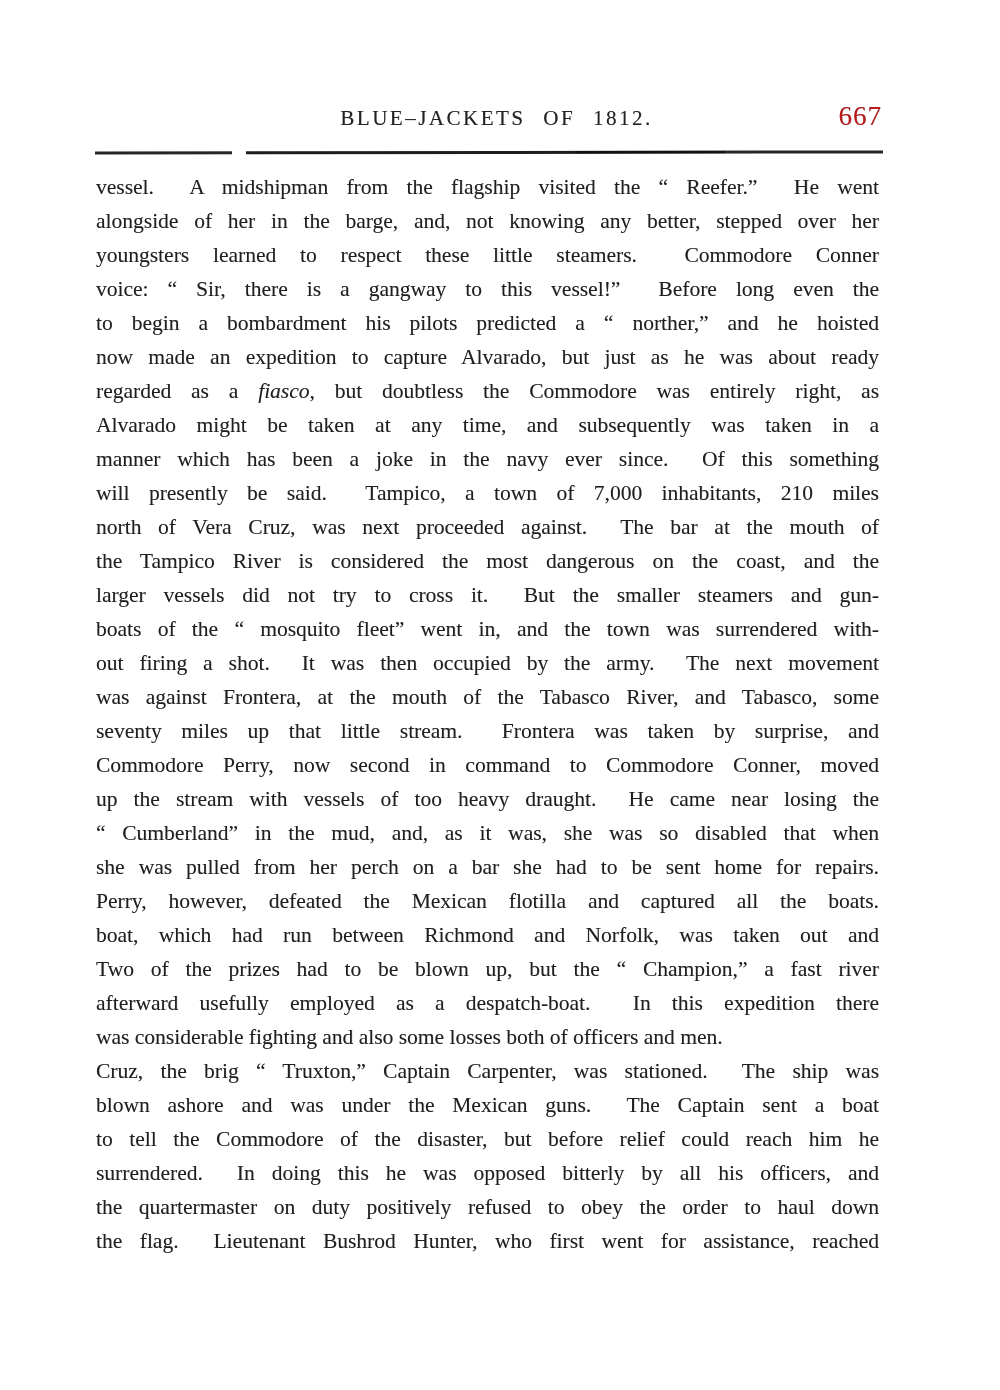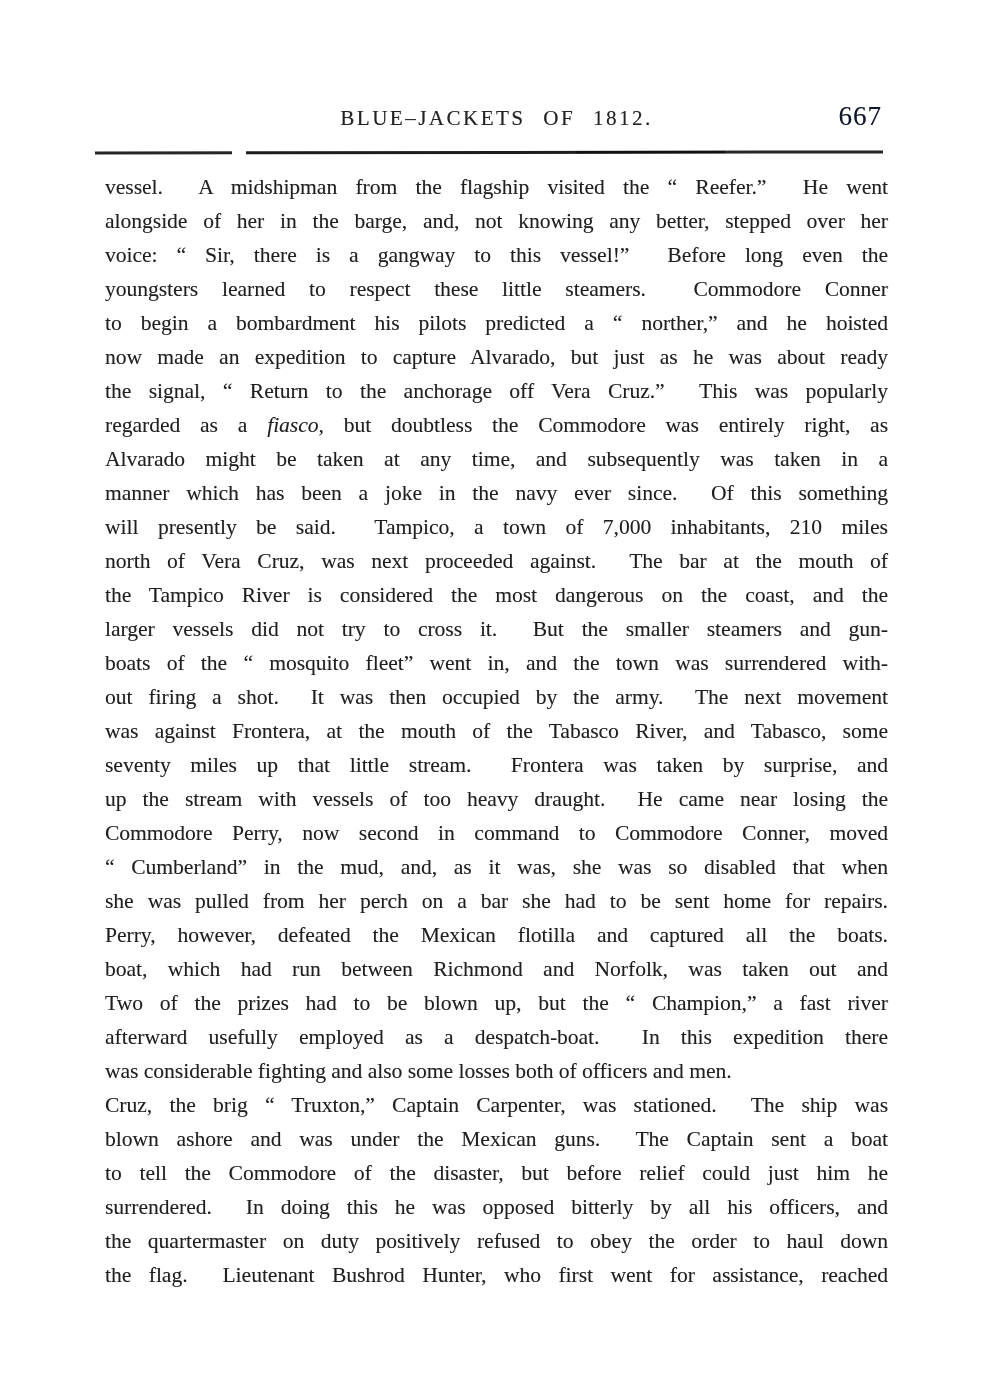--- a/index.html
+++ b/index.html
@@ -27,41 +27,41 @@
     word-spacing: 10px;
     color: #232323;
     text-shadow: 0.3px 0.3px 0 rgba(0,0,0,0.35);
   }
   .page-number {
     position: absolute;
     top: 101px;
     right: 118px;
     font-size: 27px;
     letter-spacing: 1px;
-    color: #0f172a;
+    color: #b91c1c;
     text-shadow: 0.3px 0.3px 0 rgba(0,0,0,0.35);
   }
   .head-rule {
     position: absolute;
     top: 151px;
     left: 95px;
     width: 788px;
     height: 3px;
     background: linear-gradient(90deg,
       #262626 0%, #262626 17.4%,
       transparent 17.4%, transparent 19.2%,
       #1d1d1d 19.2%, #1d1d1d 61%,
       #111 61%, #111 80%,
       #262626 80%, #262626 100%);
     transform: skewY(-0.08deg);
   }
   .text-column {
     position: absolute;
     top: 170px;
-    left: 105px;
+    left: 96px;
     width: 783px;
     font-size: 21.5px;
     line-height: 34px;
     text-align: justify;
     text-shadow: 0.3px 0.3px 0 rgba(0,0,0,0.3);
   }
   .line {
     text-align: justify;
     text-align-last: justify;
     height: 34px;
@@ -83,46 +83,45 @@
 
 <div class="page">
 
   <div class="running-head">BLUE–JACKETS OF 1812.</div>
   <div class="page-number">667</div>
   <div class="head-rule"></div>
 
   <div class="text-column">
     <div class="line">vessel.&nbsp; A midshipman from the flagship visited the “ Reefer.”&nbsp; He went</div>
     <div class="line">alongside of her in the barge, and, not knowing any better, stepped over her</div>
+    <div class="line">youngsters learned to respect these little steamers.&nbsp; Commodore Conner</div>
     <div class="line">voice: “ Sir, there is a gangway to this vessel!”&nbsp; Before long even the</div>
-    <div class="line">youngsters learned to respect these little steamers.&nbsp; Commodore Conner</div>
     <div class="line">to begin a bombardment his pilots predicted a “ norther,” and he hoisted</div>
     <div class="line">now made an expedition to capture Alvarado, but just as he was about ready</div>
-    <div class="line">the signal, “ Return to the anchorage off Vera Cruz.”&nbsp; This was popularly</div>
     <div class="line"><span>regarded as a </span><em>fiasco</em><span>, but doubtless the Commodore was entirely right, as</span></div>
     <div class="line">Alvarado might be taken at any time, and subsequently was taken in a</div>
     <div class="line">manner which has been a joke in the navy ever since.&nbsp; Of this something</div>
     <div class="line">will presently be said.&nbsp; Tampico, a town of 7,000 inhabitants, 210 miles</div>
     <div class="line">north of Vera Cruz, was next proceeded against.&nbsp; The bar at the mouth of</div>
     <div class="line">the Tampico River is considered the most dangerous on the coast, and the</div>
     <div class="line">larger vessels did not try to cross it.&nbsp; But the smaller steamers and gun-</div>
     <div class="line">boats of the “ mosquito fleet” went in, and the town was surrendered with-</div>
     <div class="line">out firing a shot.&nbsp; It was then occupied by the army.&nbsp; The next movement</div>
     <div class="line">was against Frontera, at the mouth of the Tabasco River, and Tabasco, some</div>
     <div class="line">seventy miles up that little stream.&nbsp; Frontera was taken by surprise, and</div>
+    <div class="line">Commodore Perry, now second in command to Commodore Conner, moved</div>
     <div class="line">up the stream with vessels of too heavy draught.&nbsp; He came near losing the</div>
-    <div class="line">Commodore Perry, now second in command to Commodore Conner, moved</div>
     <div class="line">“ Cumberland” in the mud, and, as it was, she was so disabled that when</div>
     <div class="line">she was pulled from her perch on a bar she had to be sent home for repairs.</div>
     <div class="line">Perry, however, defeated the Mexican flotilla and captured all the boats.</div>
     <div class="line">boat, which had run between Richmond and Norfolk, was taken out and</div>
     <div class="line">Two of the prizes had to be blown up, but the “ Champion,” a fast river</div>
     <div class="line">afterward usefully employed as a despatch-boat.&nbsp; In this expedition there</div>
     <div class="line para-end">was considerable fighting and also some losses both of officers and men.</div>
     <div class="line">Cruz, the brig “ Truxton,” Captain Carpenter, was stationed.&nbsp; The ship was</div>
     <div class="line">blown ashore and was under the Mexican guns.&nbsp; The Captain sent a boat</div>
-    <div class="line">to tell the Commodore of the disaster, but before relief could just him he</div>
+    <div class="line">to tell the Commodore of the disaster, but before relief could reach him he</div>
     <div class="line">surrendered.&nbsp; In doing this he was opposed bitterly by all his officers, and</div>
     <div class="line">the quartermaster on duty positively refused to obey the order to haul down</div>
     <div class="line">the flag.&nbsp; Lieutenant Bushrod Hunter, who first went for assistance, reached</div>
   </div>
 
 </div>
 
 </body></html>

